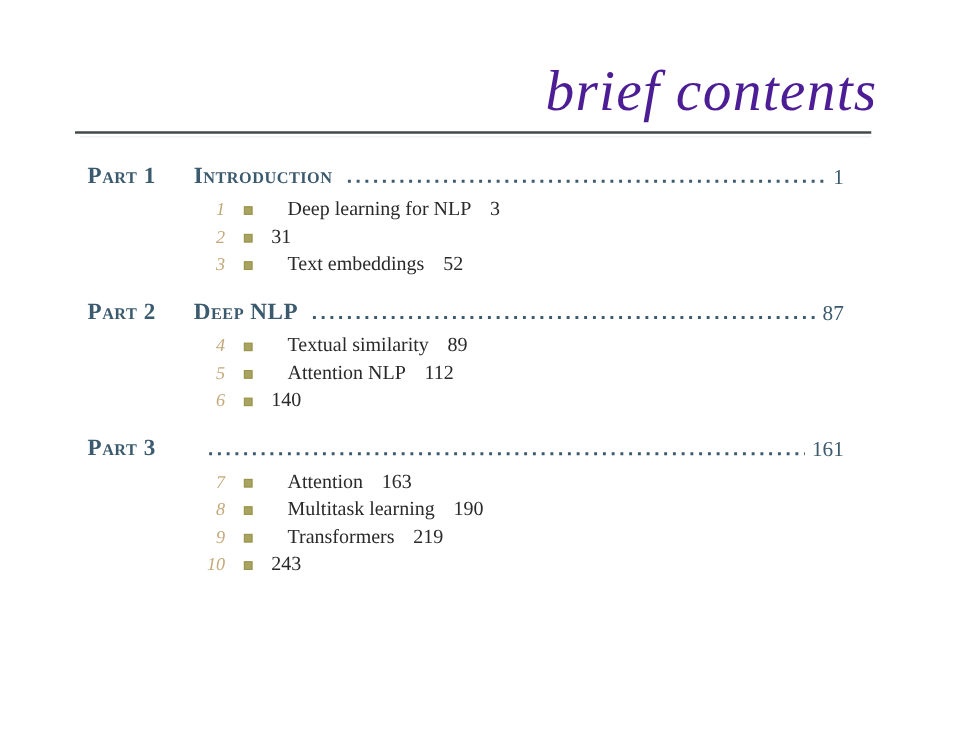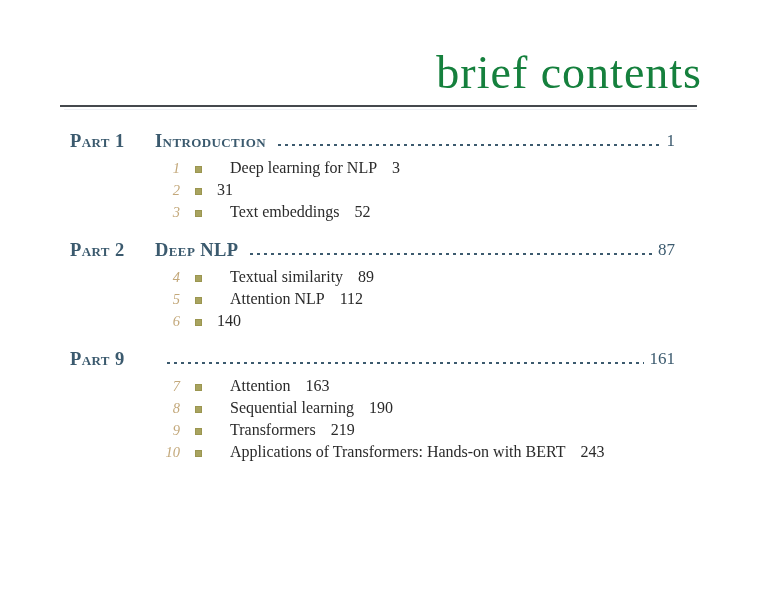--- a/index.html
+++ b/index.html
@@ -11,41 +11,42 @@
     width: 768px;
     height: 602px;
     position: relative;
     overflow: hidden;
     font-family: "Liberation Serif", serif;
   }
   .page-title {
     margin-top: 50px;
     padding-right: 66px;
     text-align: right;
+    font-style: italic;
     font-size: 46px;
     line-height: 1.0;
     letter-spacing: 1px;
-    color: #15803d;
+    color: #4c1d95;
   }
   .title-rule {
     margin: 9px 71px 0 60px;
     border: 0;
     border-top: 2.5px solid #45494d;
   }
   .title-rule-shadow {
     margin: 2px 71px 0 64px;
     border: 0;
     border-top: 1.5px solid #eceef4;
   }
   .toc {
     margin: 20px 93px 0 70px;
   }
   .part-heading {
     display: flex;
-    align-items: center;
+    align-items: flex-end;
     height: 22px;
     font-variant: small-caps;
     font-weight: bold;
     font-size: 18.5px;
     letter-spacing: 0.4px;
     color: #3b5a6e;
     white-space: nowrap;
   }
   .part-label {
     width: 85px;
@@ -162,45 +163,44 @@
       <div class="chapter-row">
         <span class="ch-num">6</span>
         <span class="ch-bullet"></span>
         <span class="ch-page">140</span>
       </div>
     </div>
   </div>
 
   <div>
     <div class="part-heading">
-      <span class="part-label">Part 9</span>
+      <span class="part-label">Part 3</span>
       <span class="dot-leader"></span>
       <span class="part-page">161</span>
     </div>
     <div class="chapters">
       <div class="chapter-row">
         <span class="ch-num">7</span>
         <span class="ch-bullet"></span>
         <span class="ch-title">Attention</span>
         <span class="ch-page">163</span>
       </div>
       <div class="chapter-row">
         <span class="ch-num">8</span>
         <span class="ch-bullet"></span>
-        <span class="ch-title">Sequential learning</span>
+        <span class="ch-title">Multitask learning</span>
         <span class="ch-page">190</span>
       </div>
       <div class="chapter-row">
         <span class="ch-num">9</span>
         <span class="ch-bullet"></span>
         <span class="ch-title">Transformers</span>
         <span class="ch-page">219</span>
       </div>
       <div class="chapter-row">
         <span class="ch-num">10</span>
         <span class="ch-bullet"></span>
-        <span class="ch-title">Applications of Transformers: Hands-on with BERT</span>
         <span class="ch-page">243</span>
       </div>
     </div>
   </div>
 
 </div>
 
 </body></html>

